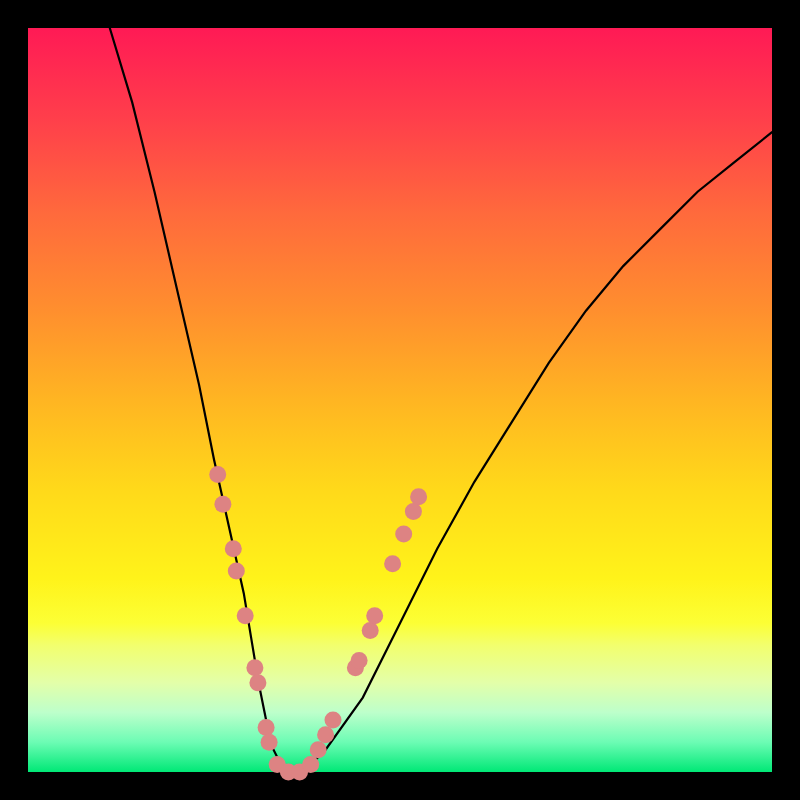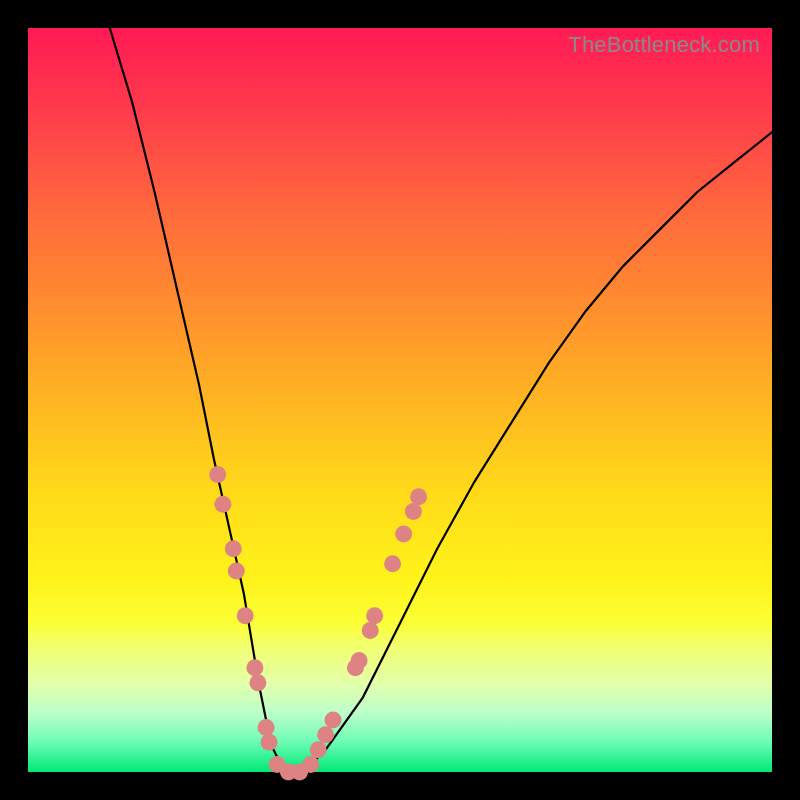--- a/index.html
+++ b/index.html
@@ -68,21 +68,20 @@
     fill: #dd8383;
     stroke: none;
   }
 </style>
 </head>
 <body>
 
 <div class="frame">
   <div class="plot-area">
 
-    <div class="watermark">TheBottleneck.com</div>
 
     <svg class="curve" viewBox="0 0 744 744">
       <path id="curve-path" class="curve-path" d="M81.8 0.0 L104.2 74.4 L126.5 163.7 L148.8 260.4 L171.1 357.1 L186.0 431.5 L200.9 498.5 L215.8 565.4 L223.2 610.1 L230.6 654.7 L238.1 691.9 L245.5 721.7 L253.0 736.6 L260.4 744.0 L275.3 744.0 L297.6 721.7 L334.8 669.6 L372.0 595.2 L409.2 520.8 L446.4 453.8 L483.6 394.3 L520.8 334.8 L558.0 282.7 L595.2 238.1 L632.4 200.9 L669.6 163.7 L706.8 133.9 L744.0 104.2"></path>
       <g id="dots">
           <circle cx="189.7" cy="446.4" r="8.5" class="dot"></circle>
           <circle cx="194.9" cy="476.2" r="8.5" class="dot"></circle>
           <circle cx="205.3" cy="520.8" r="8.5" class="dot"></circle>
           <circle cx="208.3" cy="543.1" r="8.5" class="dot"></circle>
           <circle cx="217.2" cy="587.8" r="8.5" class="dot"></circle>
           <circle cx="226.9" cy="639.8" r="8.5" class="dot"></circle>

